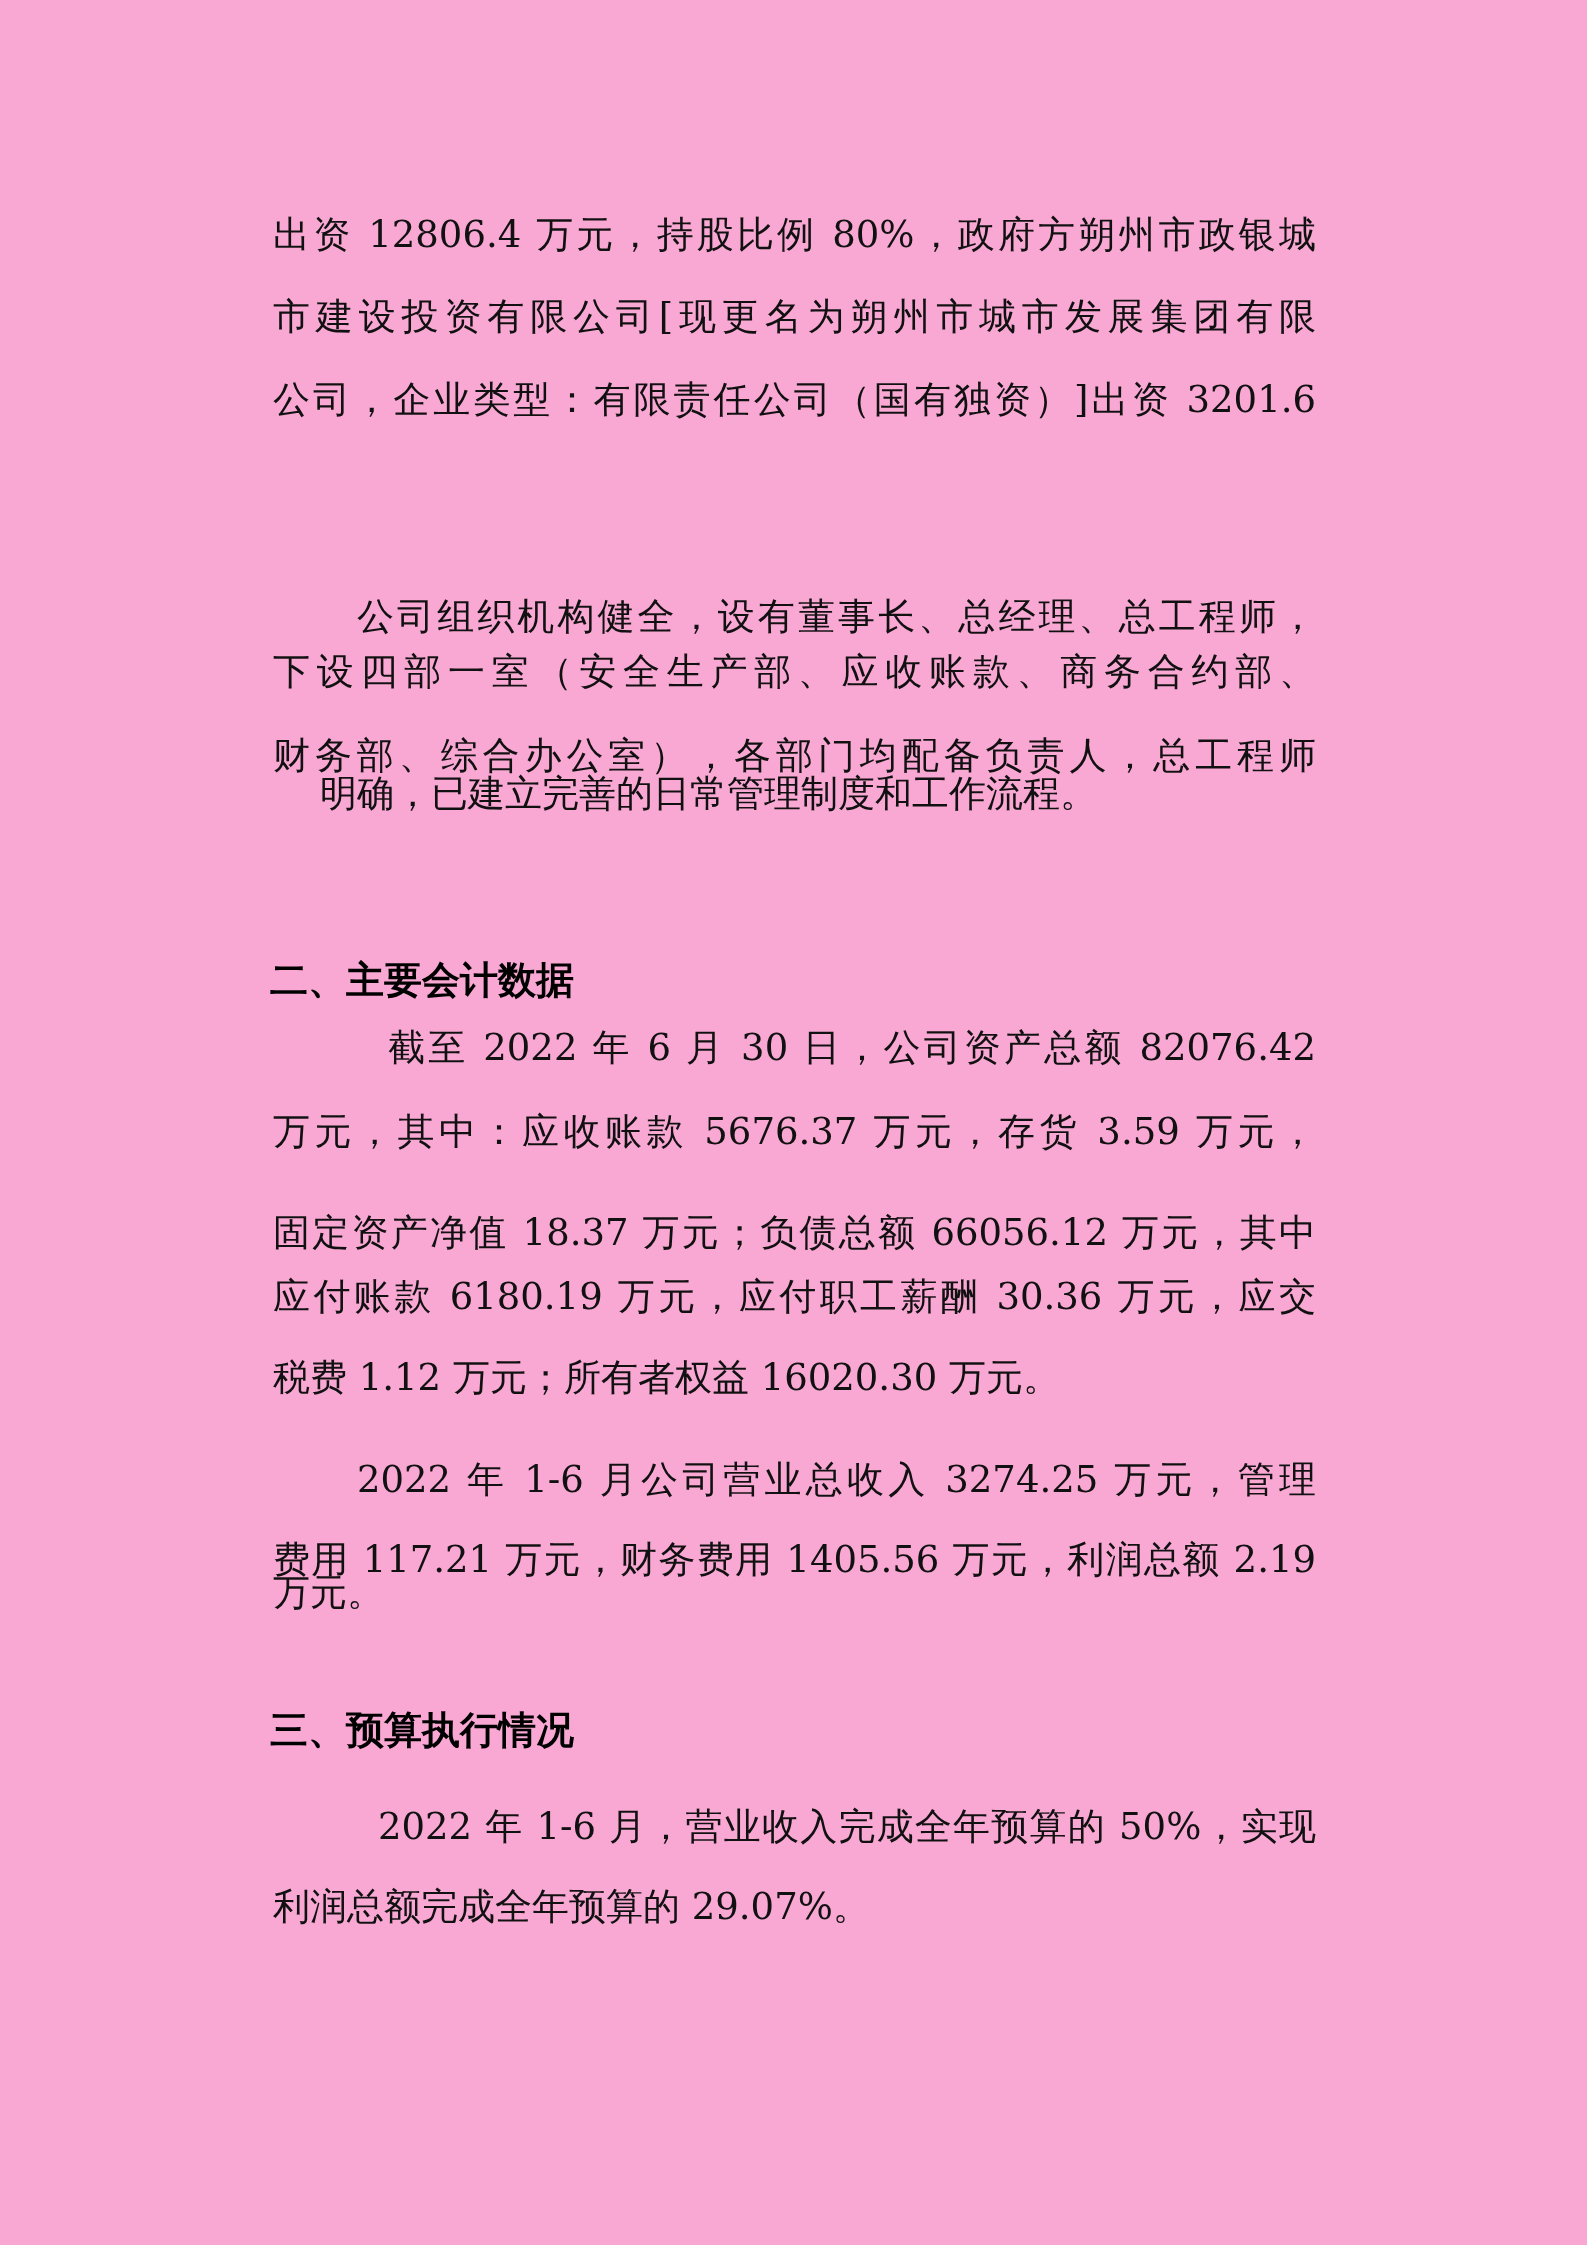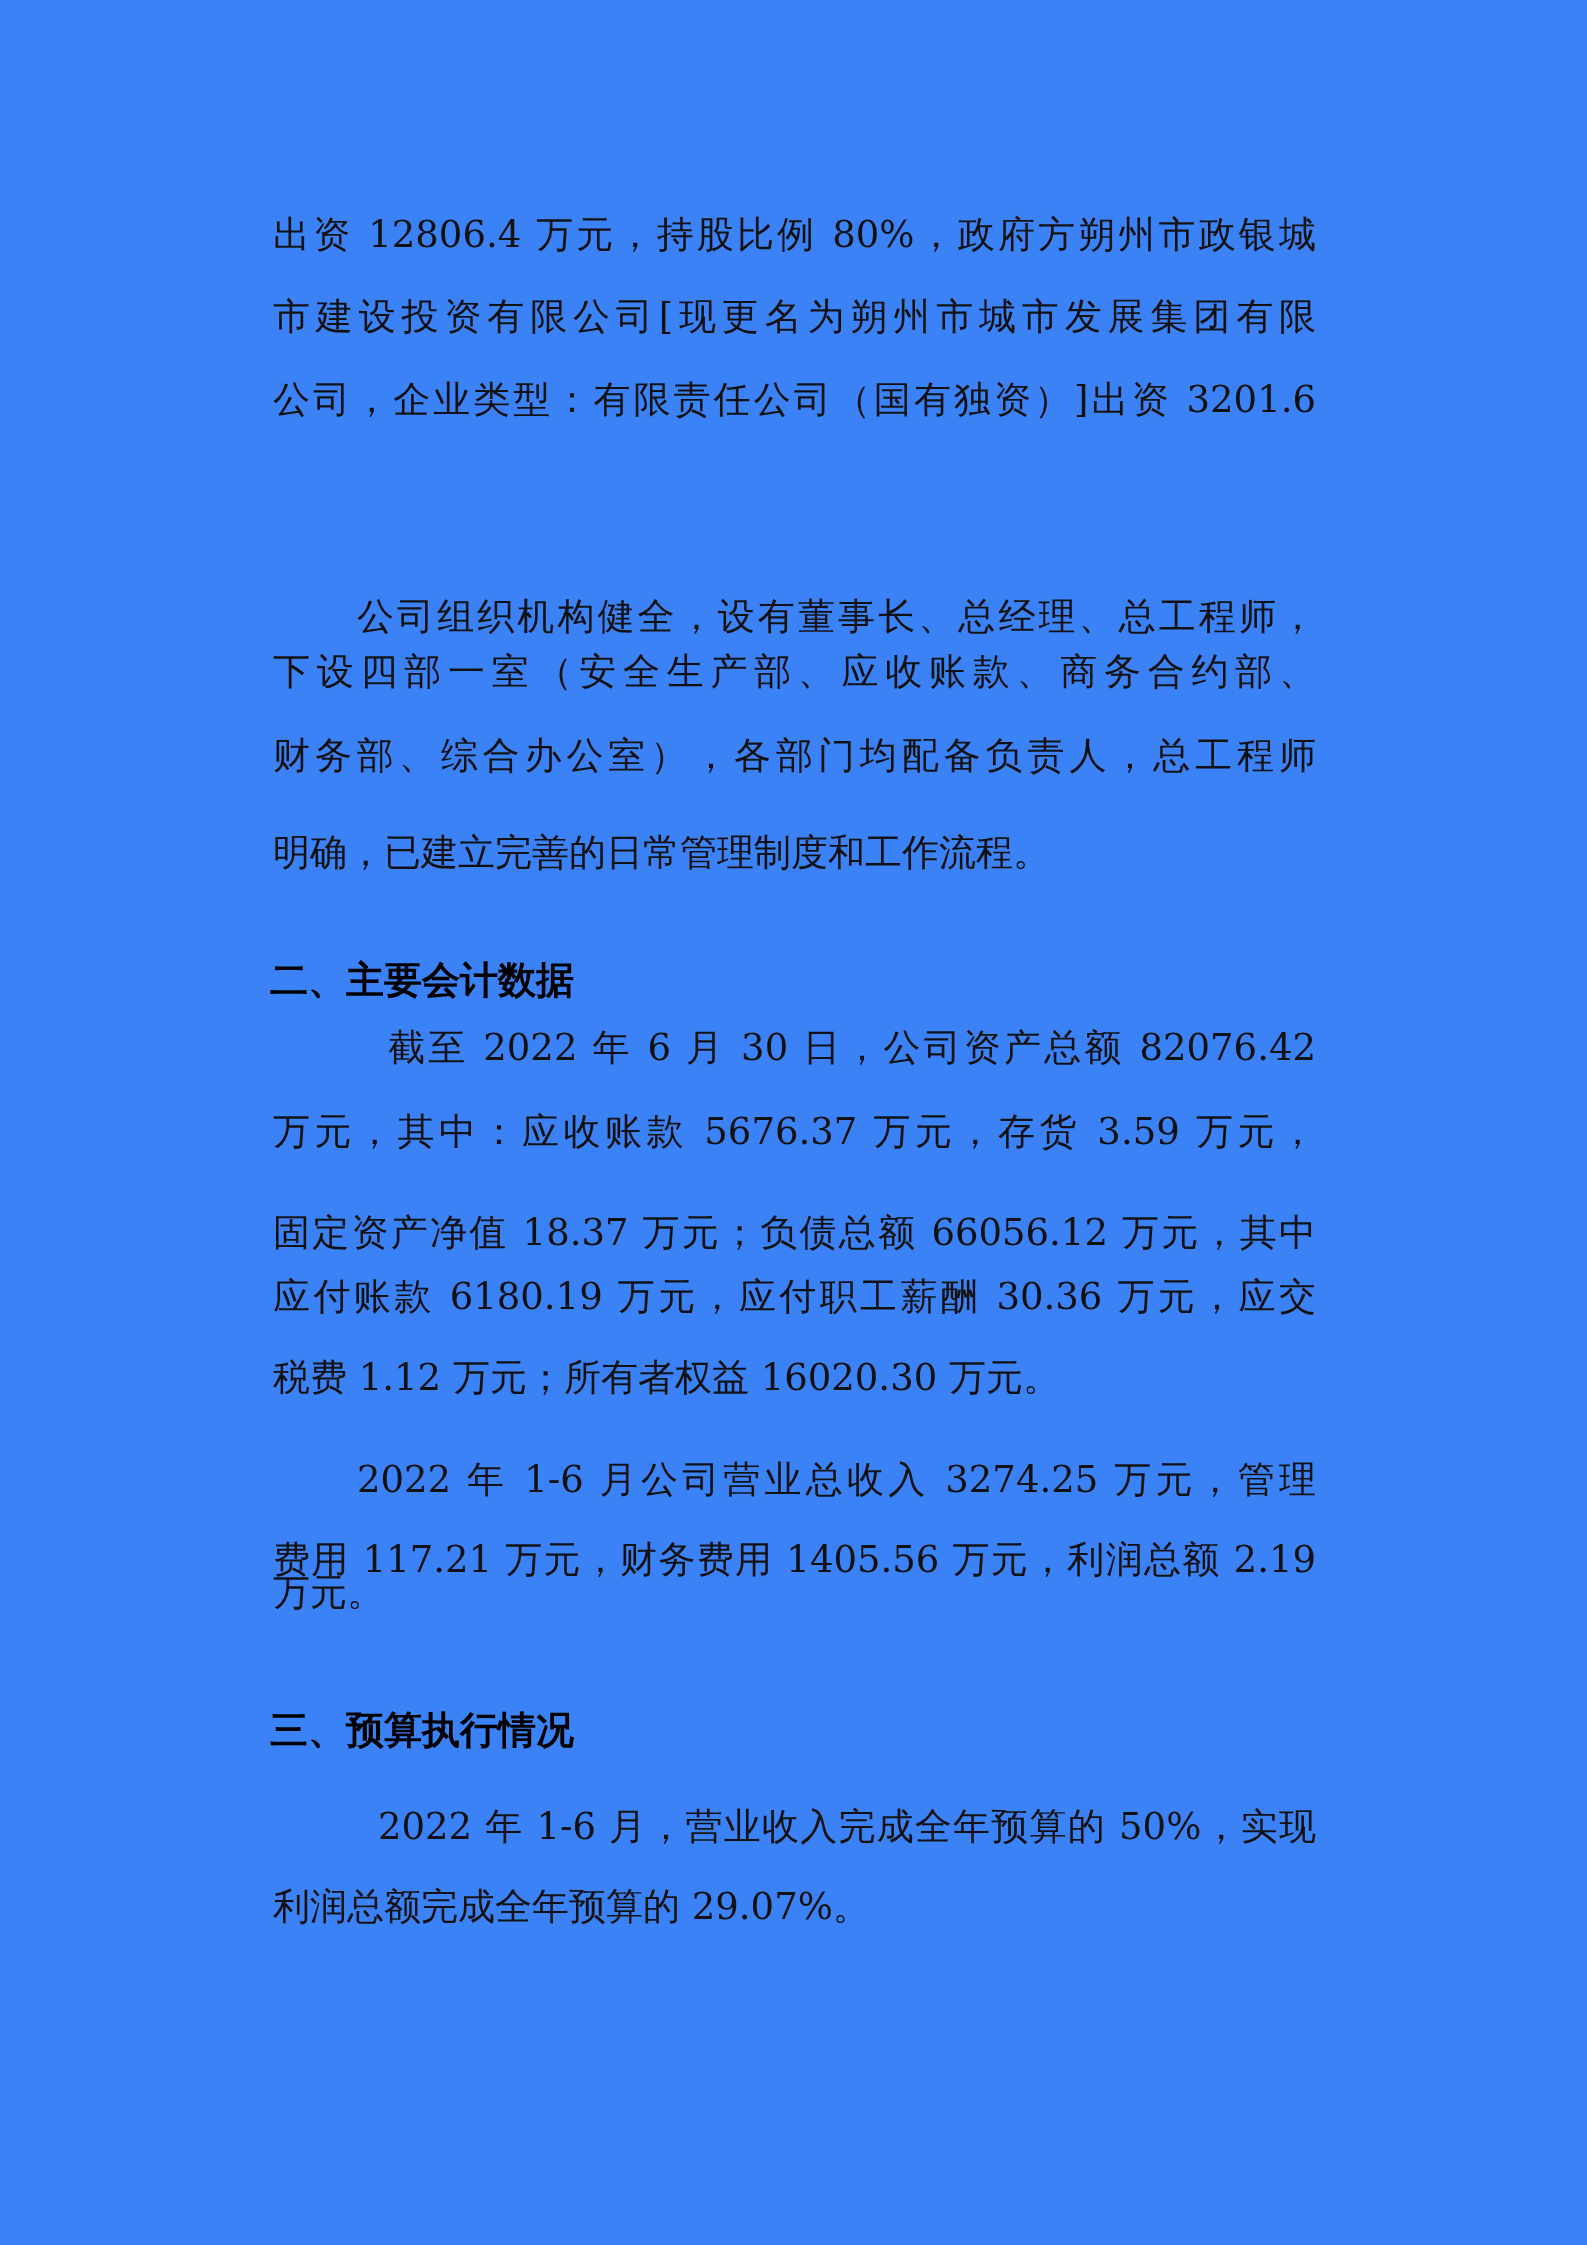--- a/index.html
+++ b/index.html
@@ -1,17 +1,17 @@
 <!DOCTYPE html>
 <html><head>
 <meta charset="utf-8">
 <style>
   html, body { margin: 0; padding: 0; background: #ffffff; }
   body { width: 1587px; height: 2245px; position: relative; overflow: hidden; }
-  .page { position: absolute; left: 0; top: 0; width: 1587px; height: 2245px; background: #3b82f6; }
+  .page { position: absolute; left: 0; top: 0; width: 1587px; height: 2245px; background: #f9a8d4; }
   .line {
     position: absolute;
     left: 273px;
     width: 1043px;
     height: 50px;
     line-height: 50px;
     font-family: "DejaVu Serif", "Liberation Serif", serif;
     font-size: 37px;
     color: #111111;
     white-space: nowrap;
@@ -36,21 +36,21 @@
 
 <div class="page">
 
   <div class="line" style="top:210px;">出资 12806.4 万元，持股比例 80%，政府方朔州市政银城</div>
   <div class="line" style="top:292px;">市建设投资有限公司[现更名为朔州市城市发展集团有限</div>
   <div class="line" style="top:375px;">公司，企业类型：有限责任公司（国有独资）]出资 3201.6</div>
 
   <div class="line" style="top:592px; left:357px; width:959px;">公司组织机构健全，设有董事长、总经理、总工程师，</div>
   <div class="line" style="top:647px;">下设四部一室（安全生产部、应收账款、商务合约部、</div>
   <div class="line" style="top:731px;">财务部、综合办公室），各部门均配备负责人，总工程师</div>
-  <div class="line last" style="top:828px;">明确，已建立完善的日常管理制度和工作流程。</div>
+  <div class="line last" style="top:769px;margin-left:47px;">明确，已建立完善的日常管理制度和工作流程。</div>
 
   <div class="heading" style="top:915px;margin-top:40px;">二、主要会计数据</div>
 
   <div class="line" style="top:1023px; left:388px; width:928px;">截至 2022 年 6 月 30 日，公司资产总额 82076.42</div>
   <div class="line" style="top:1107px;">万元，其中：应收账款 5676.37 万元，存货 3.59 万元，</div>
   <div class="line" style="top:1208px;">固定资产净值 18.37 万元；负债总额 66056.12 万元，其中</div>
   <div class="line" style="top:1272px;">应付账款 6180.19 万元，应付职工薪酬 30.36 万元，应交</div>
   <div class="line last" style="top:1353px;">税费 1.12 万元；所有者权益 16020.30 万元。</div>
 
   <div class="line" style="top:1455px; left:357px; width:959px;">2022 年 1-6 月公司营业总收入 3274.25 万元，管理</div>

